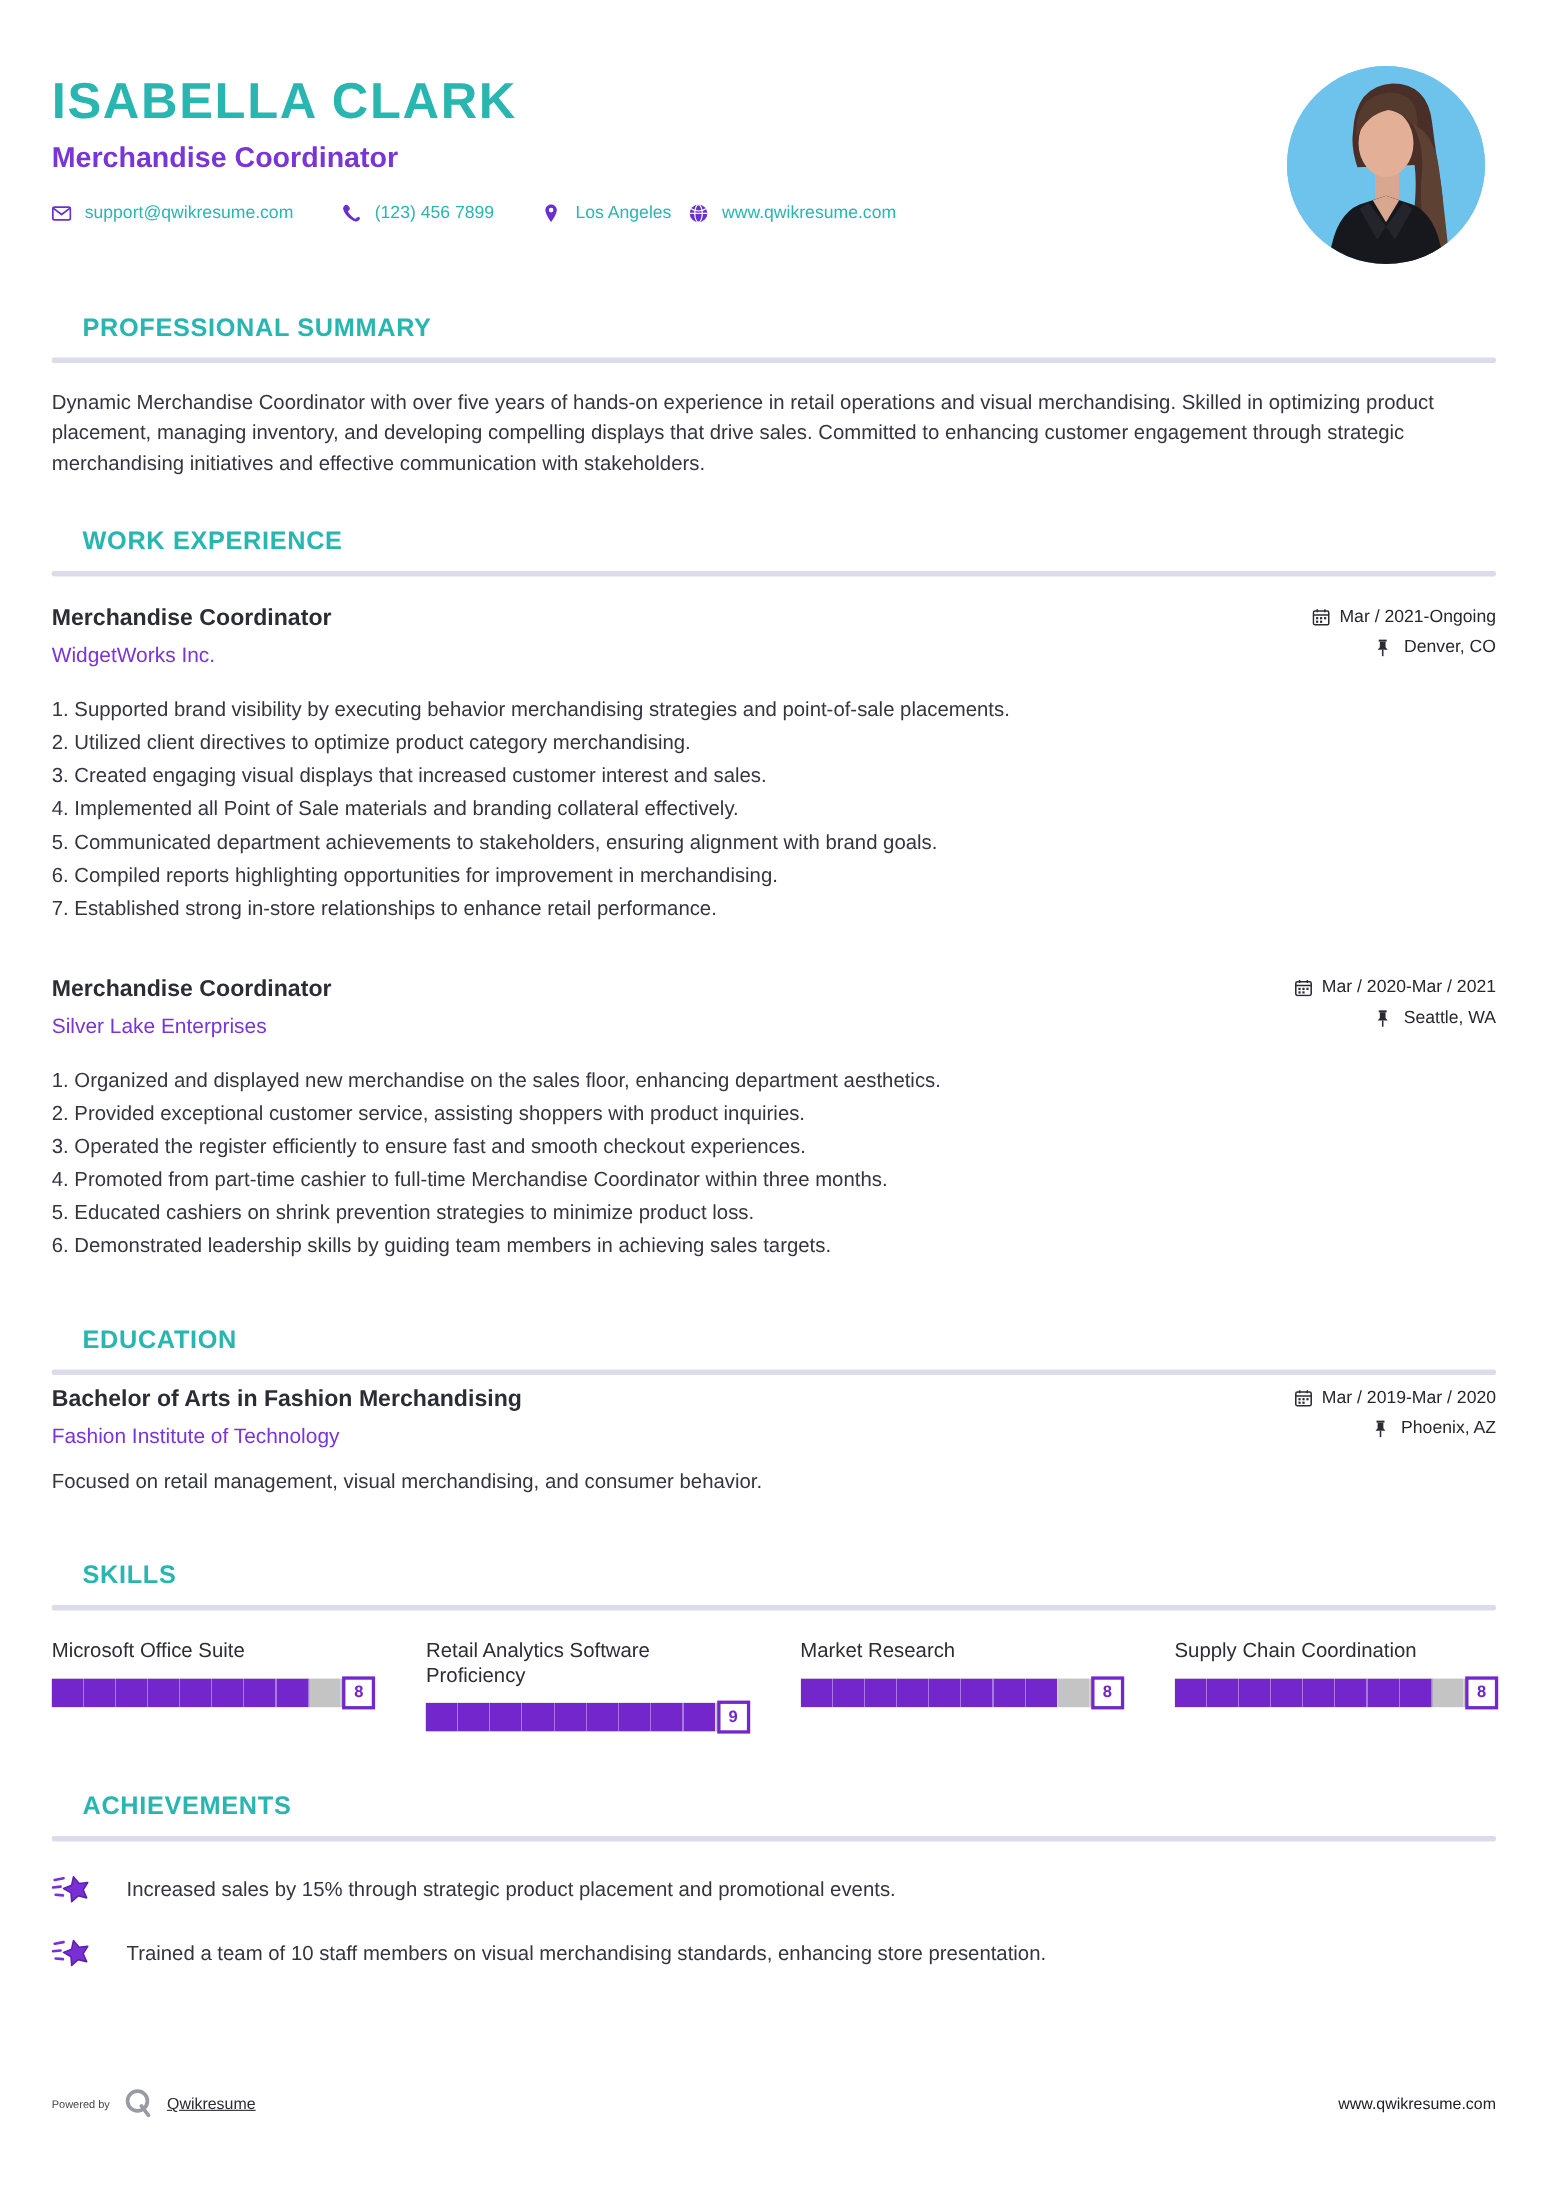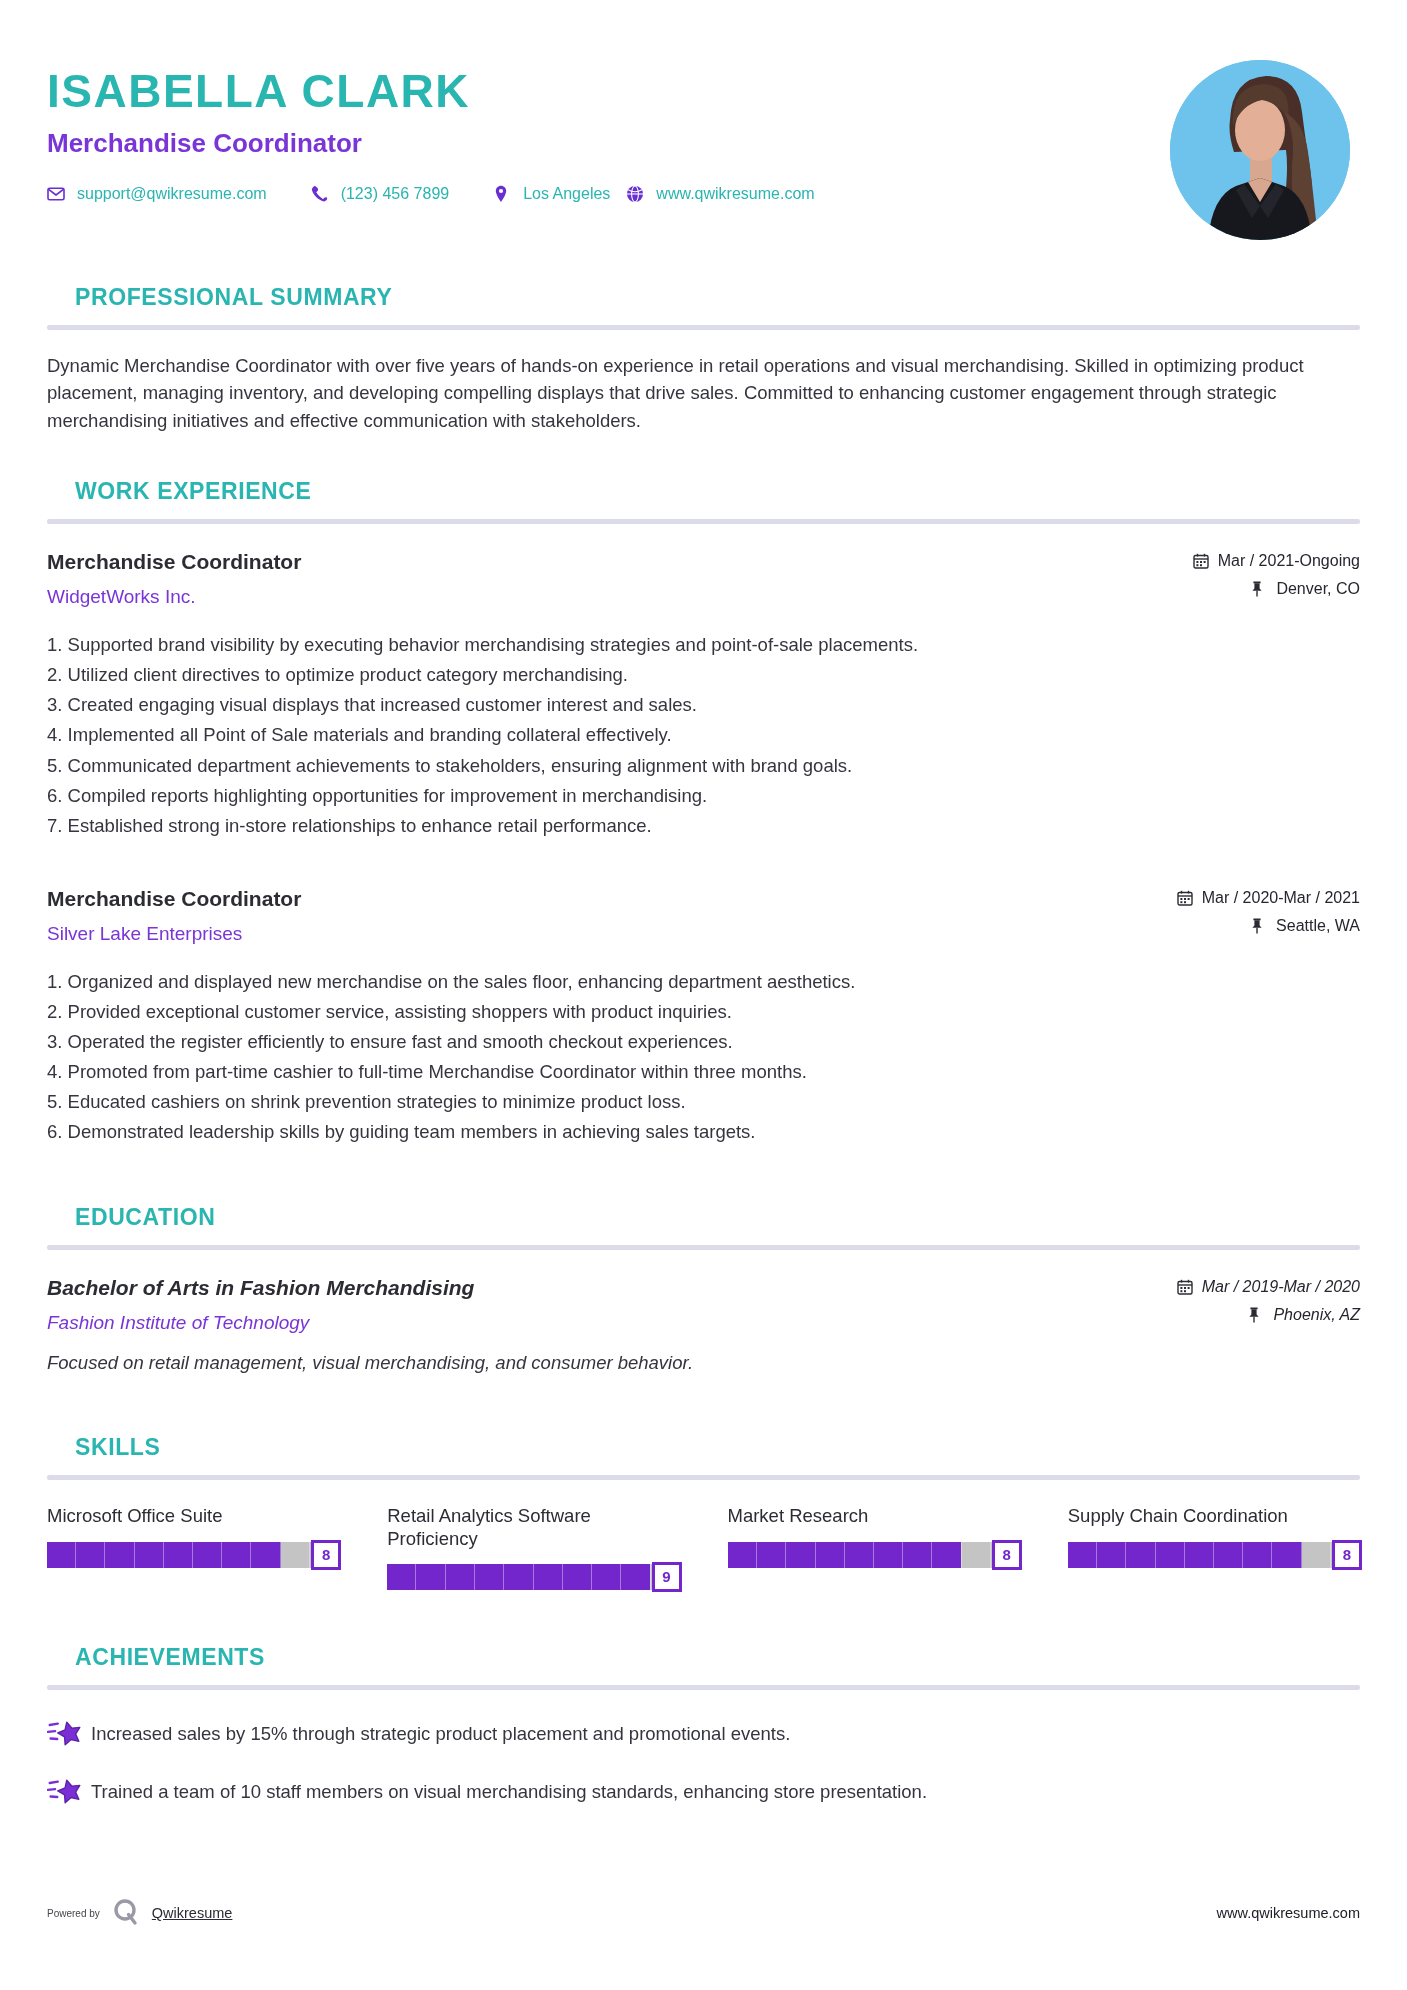--- a/index.html
+++ b/index.html
@@ -51,21 +51,21 @@
   .skills-grid{display:grid;grid-template-columns:repeat(4,1fr);column-gap:48px;margin-top:24px;}
   .skill-name{font-size:18.5px;color:#2c2c34;line-height:1.25;min-height:24px;}
   .skill-bar-row{position:relative;margin-top:12px;height:30px;display:flex;align-items:center;}
   .skill-track{position:relative;width:100%;height:26px;background:var(--bar-gray);overflow:hidden;}
   .skill-fill{height:100%;background:var(--bar-purple);}
   .skill-track::after{content:"";position:absolute;inset:0;background:repeating-linear-gradient(to right,transparent 0 calc(10% - 1px),rgba(255,255,255,.38) calc(10% - 1px) 10%);}
   .skill-badge{position:absolute;right:-2px;top:50%;transform:translateY(-50%);width:30px;height:30px;background:#fff;border:3px solid var(--bar-purple);display:flex;align-items:center;justify-content:center;font-size:15px;font-weight:700;color:var(--bar-purple);z-index:2;}
 
   
   .achievements-list{margin-top:28px;display:flex;flex-direction:column;gap:26px;}
-  .achievement{display:flex;align-items:center;gap:8px;}
+  .achievement{display:flex;align-items:center;gap:32px;}
   .achievement .aicon{flex:none;width:36px;height:32px;display:inline-flex;}
   .achievement-text{font-size:18.5px;color:var(--text-dark);}
 
   
   .footer{position:absolute;left:47px;right:47px;bottom:62px;display:flex;justify-content:space-between;align-items:center;}
   .footer-left{display:flex;align-items:center;gap:12px;}
   .powered-by{font-size:10px;color:#44444c;}
   .brand-link{font-size:14.5px;color:#2b2b33;text-decoration:underline;cursor:pointer;}
   .footer-site{font-size:14.5px;color:#202028;}
   .qlogo{display:inline-flex;width:28px;height:30px;}
@@ -248,21 +248,21 @@
           <li>Educated cashiers on shrink prevention strategies to minimize product loss.</li>
           <li>Demonstrated leadership skills by guiding team members in achieving sales targets.</li>
         </ol>
     </div>
   </div>
 
   <div class="section" style="margin-top:56px;">
     <div class="section-heading">EDUCATION</div>
     <div class="section-divider"></div>
 
-    <div class="entry" style="margin-top:26px;font-style:italic;">
+    <div class="entry" style="margin-top:10px;">
       <div class="entry-head">
         <div>
           <div class="entry-title">Bachelor of Arts in Fashion Merchandising</div>
           <div class="entry-company">Fashion Institute of Technology</div>
         </div>
         <div class="entry-meta">
           <span class="meta-row">
             <span class="micon">
               <svg viewBox="0 0 16 16" width="16" height="16">
                   <rect x="1" y="2.5" width="14" height="12.5" rx="1.5" fill="none" stroke="#2b2b33" stroke-width="1.4"></rect>

